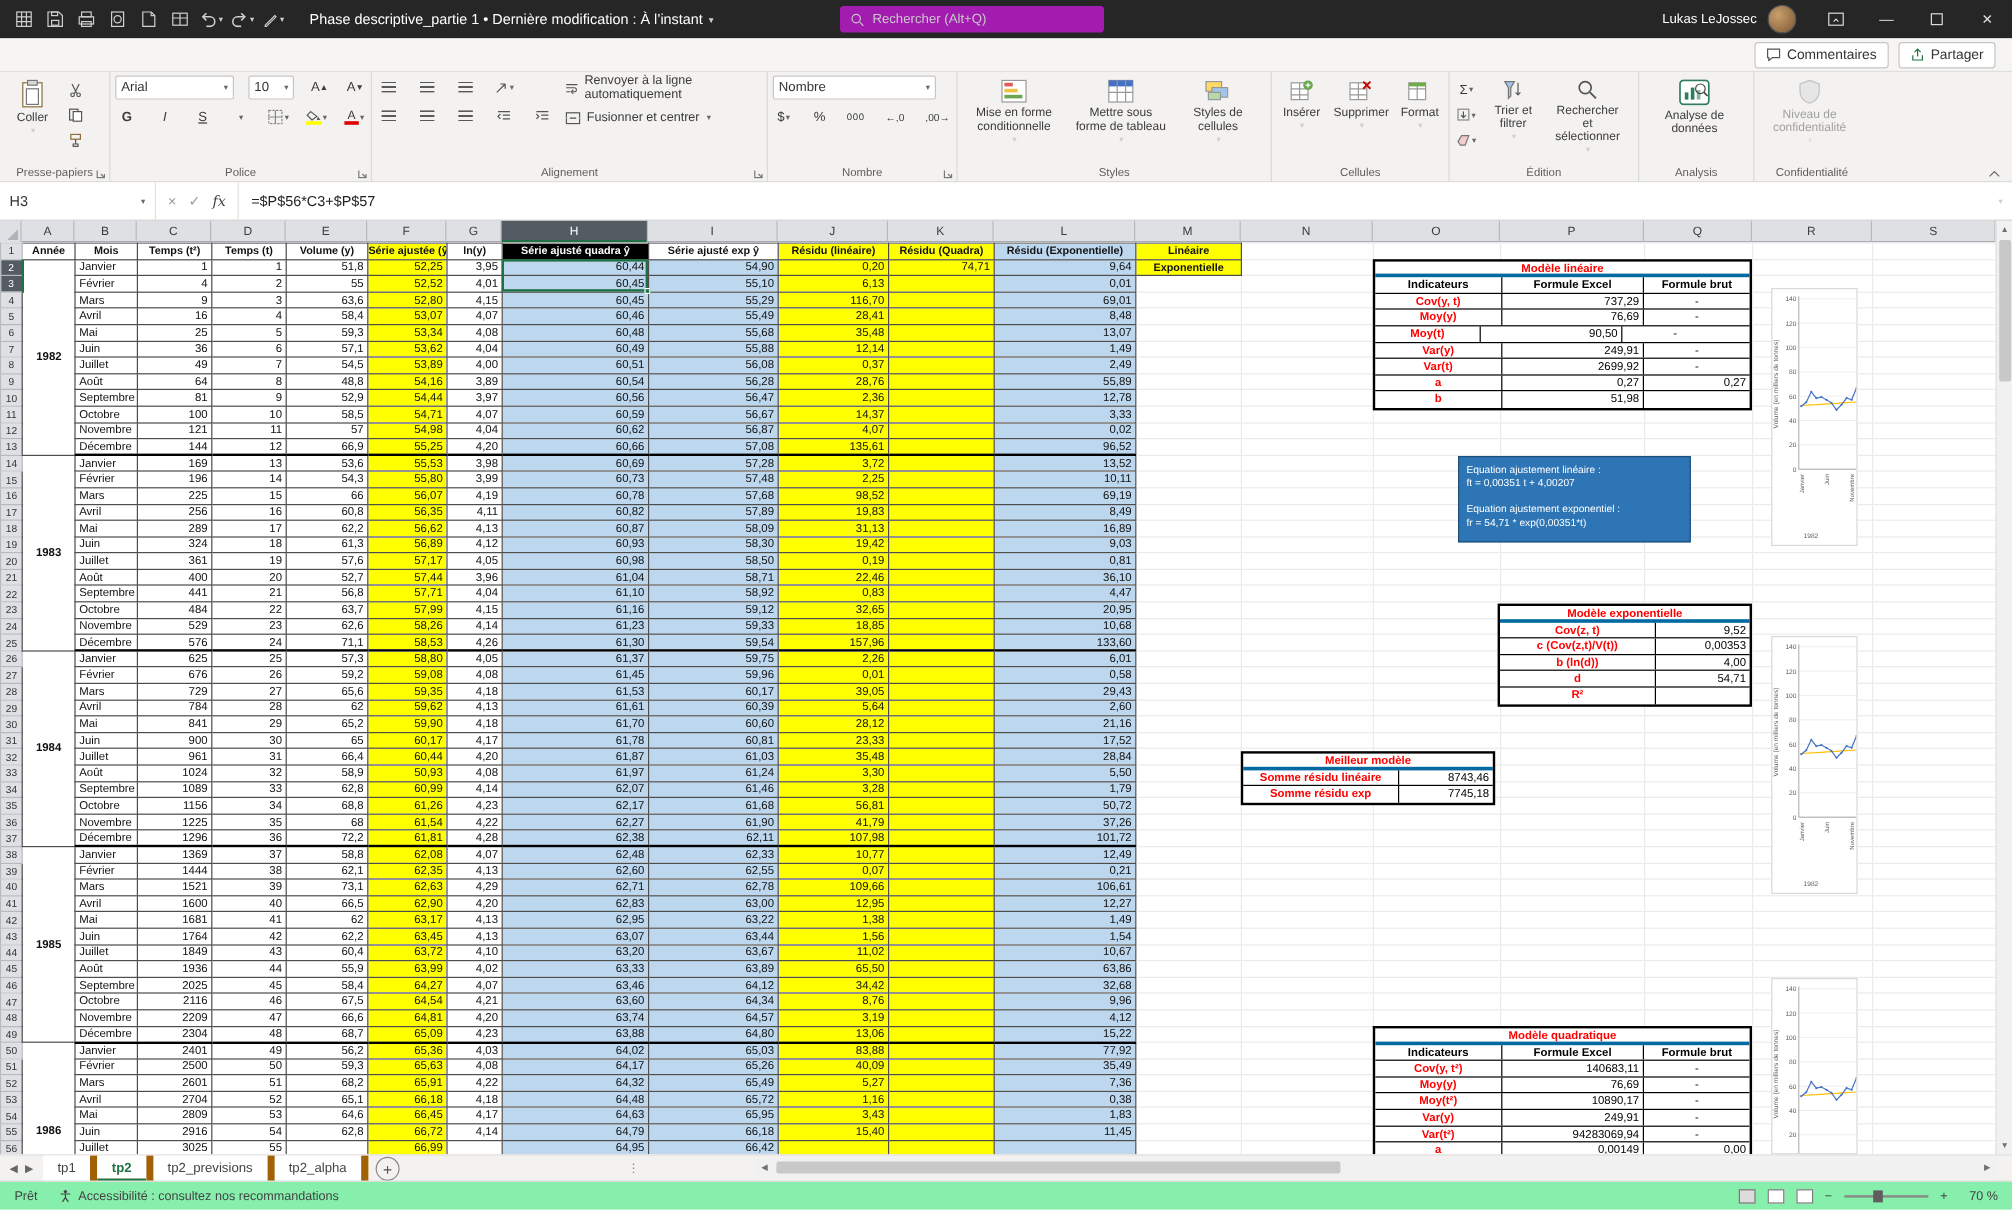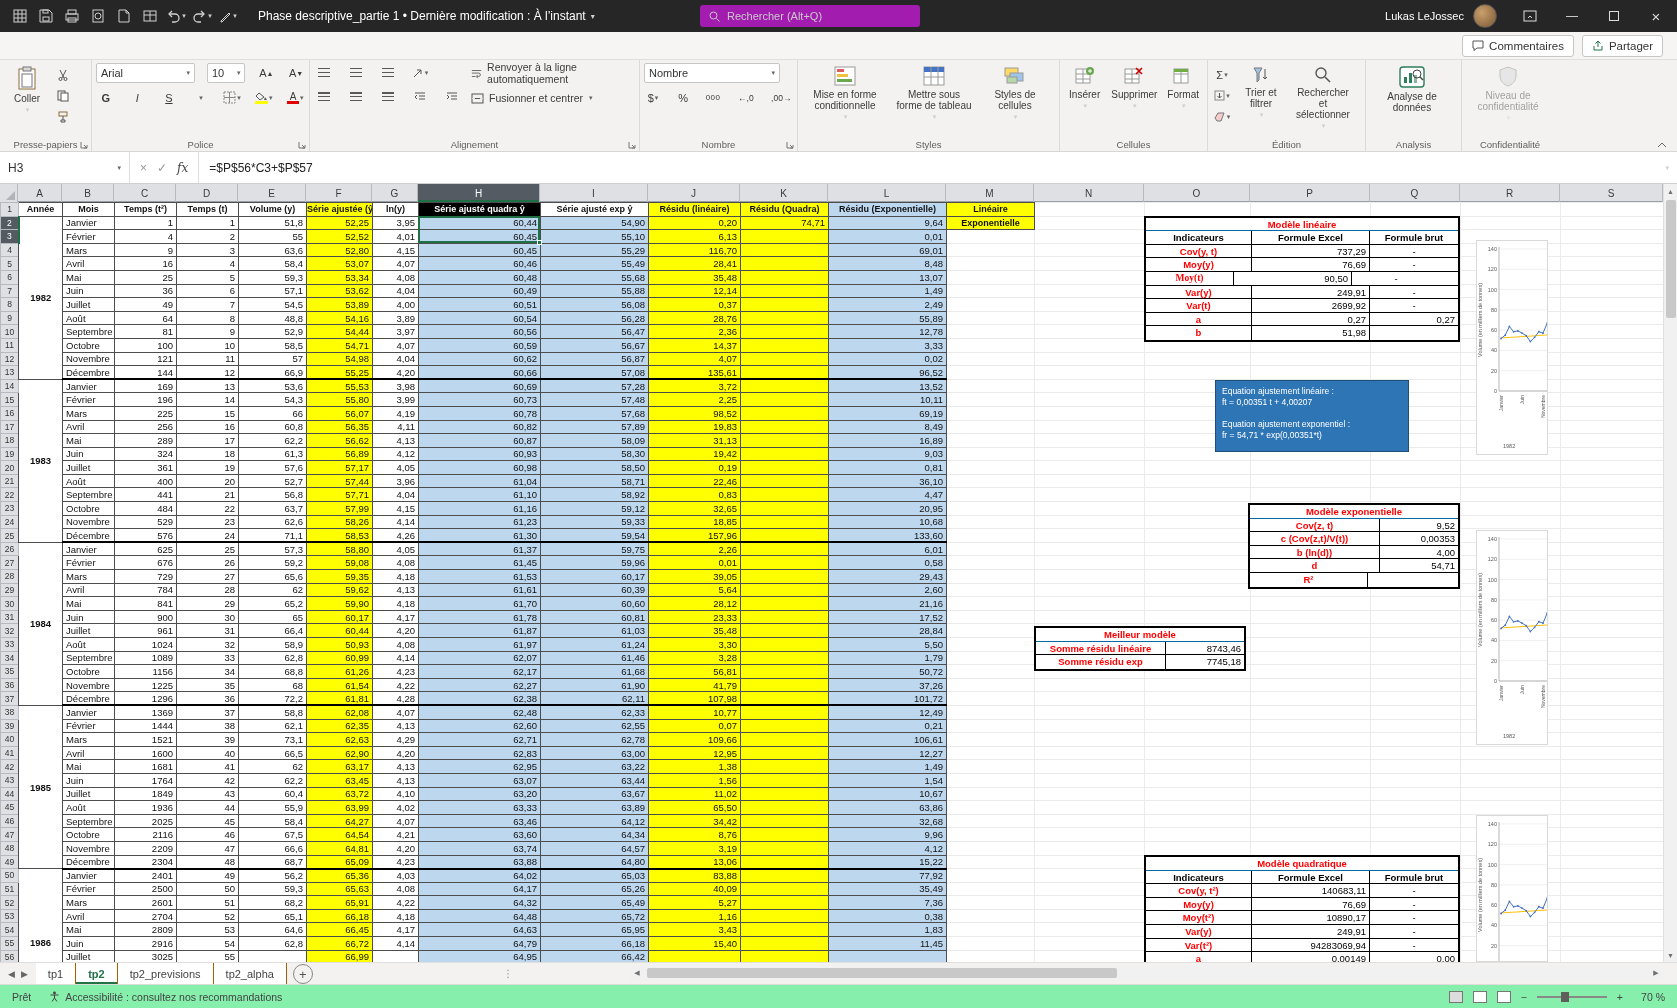--- a/index.html
+++ b/index.html
@@ -66,42 +66,42 @@
 .hdr{font-weight:bold;text-align:center;font-size:9px}
 .num{text-align:right;padding-right:3px}
 .mois{text-align:left;padding-left:3px}
 .ycell{font-weight:bold;text-align:center;vertical-align:middle;border:1px solid #4d4d4d;background:#fff}
 .ybottom{vertical-align:bottom;padding-bottom:15px}
 .ybot{border-bottom:2px solid #000}
 #selbox{left:418px;top:215.6px;width:122px;height:27.2px;border:2px solid #1e7145;pointer-events:none}
 #selhandle{left:537px;top:240px;width:5px;height:5px;background:#1e7145;border:1px solid #fff}
 
 .otable{position:absolute;background:#fff;border:2px solid #000;font-size:9.5px}
-.ot-title{color:#f00;font-weight:bold;text-align:center;height:13.6px;line-height:13px;border-bottom:1px solid #0369a1}
+.ot-title{color:#f00;font-weight:bold;text-align:center;height:13.6px;line-height:13px;border-bottom:3px solid #0369a1}
 .ot-row{display:flex;height:13.6px;line-height:13px;border-bottom:1px solid #000}
 .ot-row:last-child{border-bottom:none}
 .ot-ch{font-weight:bold;text-align:center;border-right:1px solid #000}
 .ot-ch:last-child,.ot-label:last-child,.ot-val:last-child{border-right:none}
 .ot-label{color:#f00;font-weight:bold;text-align:center;border-right:1px solid #000;overflow:hidden;white-space:nowrap}
 .ot-val{text-align:right;padding-right:3px;border-right:1px solid #000}
 .ot-val.dash{text-align:center;padding-right:0}
 
 #eqbox{left:1215px;top:380px;width:194px;height:72px;background:#2e75b6;border:1px solid #1f4e79;color:#fff;font-size:8.5px;padding:5px 6px;line-height:11px}
 
 .chartbox{position:absolute;left:1476px;width:72px;background:#fff;border:1px solid #d9d9d9;overflow:hidden}
 
 #vscroll{left:1663px;top:184px;width:14px;height:778px;background:#f1f1f1;border-left:1px solid #e0e0e0;display:flex;flex-direction:column;align-items:center}
 .sarrow{color:#707070;font-size:7px;height:14px;display:flex;align-items:center;justify-content:center;width:100%}
 #vthumb{width:10px;height:118px;background:#c8c8c8;border-radius:2px;margin-top:2px}
 #hscroll{left:630px;top:965px;width:1033px;height:16px;background:#f1f1f1;display:flex;align-items:center}
 #hthumb{width:470px;height:10px;background:#c8c8c8;border-radius:2px;margin-left:3px}
 
 #tabsbar{left:0;top:962px;width:1677px;height:22px;background:#f3f2f1;border-top:1px solid #e1dfdd;display:flex;align-items:stretch}
 .tabnav{display:flex;align-items:center;gap:6px;padding:0 8px;color:#666;font-size:9px}
-.stab{padding:0 12px;display:flex;align-items:center;font-size:11px;color:#444;background:#fff;border-right:1px solid #a16207}
+.stab{padding:0 12px;display:flex;align-items:center;font-size:11px;color:#444;background:#fff;border-right:6px solid #a16207}
 .stab.active{color:#217346;font-weight:bold;box-shadow:inset 0 -2px 0 #217346}
 .newsheet{width:20px;height:20px;margin:1px 0 0 6px;border-radius:50%;border:1px solid #8a8886;color:#555;display:flex;align-items:center;justify-content:center;font-size:13px}
 .splitter{color:#8a8886;font-size:10px;display:flex;align-items:center;margin-left:190px}
 
 #statusbar{left:0;top:984px;width:1677px;height:24px;background:#86efac;border-top:1px solid #dfddda;display:flex;align-items:center;font-size:10.5px;color:#444}
 .sb-left{display:flex;align-items:center;gap:18px;padding-left:12px}
 .sb-right{margin-left:auto;display:flex;align-items:center;gap:10px;padding-right:12px}
 .viewic{width:14px;height:12px;border:1px solid #777;background:#fff}
 .zoomtrack{width:70px;height:2px;background:#8a8886;position:relative}
 .zoomhandle{position:absolute;left:24px;top:-4px;width:8px;height:10px;background:#605e5c}
@@ -1823,21 +1823,21 @@
       <div class="ot-label" style="width: 106px;">Cov(y, t)</div>
       <div class="ot-val" style="width: 118px;">737,29</div>
       <div class="ot-val dash" style="width: 88px;">-</div>
     </div>
     <div class="ot-row">
       <div class="ot-label" style="width: 106px;">Moy(y)</div>
       <div class="ot-val" style="width: 118px;">76,69</div>
       <div class="ot-val dash" style="width: 88px;">-</div>
     </div>
     <div class="ot-row">
-      <div class="ot-label" style="width: 88px; font-family: Liberation Serif, serif;">Moy(t)</div>
+      <div class="ot-label" style="width: 88px;">Moy(t)</div>
       <div class="ot-val" style="width: 118px;">90,50</div>
       <div class="ot-val dash" style="width: 88px;">-</div>
     </div>
     <div class="ot-row">
       <div class="ot-label" style="width: 106px;">Var(y)</div>
       <div class="ot-val" style="width: 118px;">249,91</div>
       <div class="ot-val dash" style="width: 88px;">-</div>
     </div>
     <div class="ot-row">
       <div class="ot-label" style="width: 106px;">Var(t)</div>
@@ -1874,21 +1874,21 @@
     </div>
     <div class="ot-row">
       <div class="ot-label" style="width: 130px;">b (ln(d))</div>
       <div class="ot-val" style="width: 78px;">4,00</div>
     </div>
     <div class="ot-row">
       <div class="ot-label" style="width: 130px;">d</div>
       <div class="ot-val" style="width: 78px;">54,71</div>
     </div>
     <div class="ot-row">
-      <div class="ot-label" style="width: 118px;">R²</div>
+      <div class="ot-label" style="width: 130px;">R²</div>
       <div class="ot-val" style="width: 78px;"></div>
     </div>
   </div>
 <div class="otable" style="left:1034px;top:626px;width:212px" id="t-best">
     <div class="ot-title">Meilleur modèle</div>
     <div class="ot-row">
       <div class="ot-label" style="width: 130px;">Somme résidu linéaire</div>
       <div class="ot-val" style="width: 78px;">8743,46</div>
     </div>
     <div class="ot-row">

